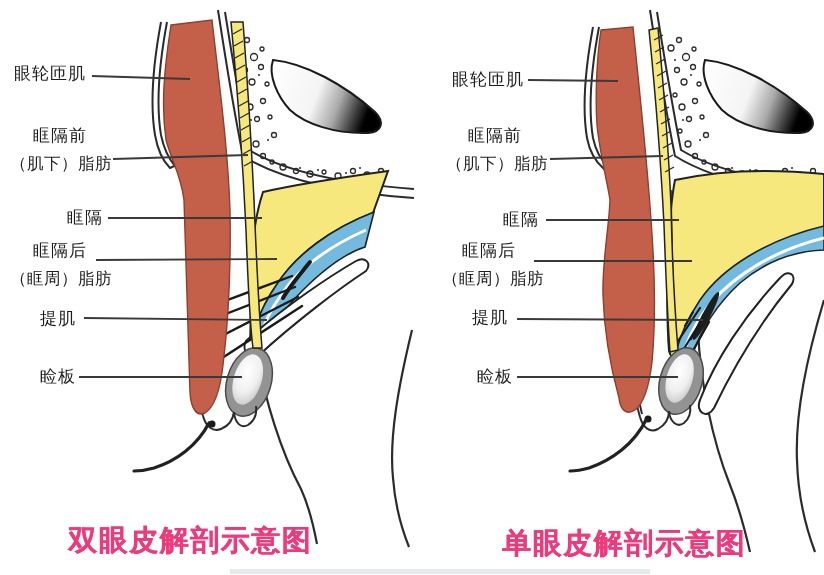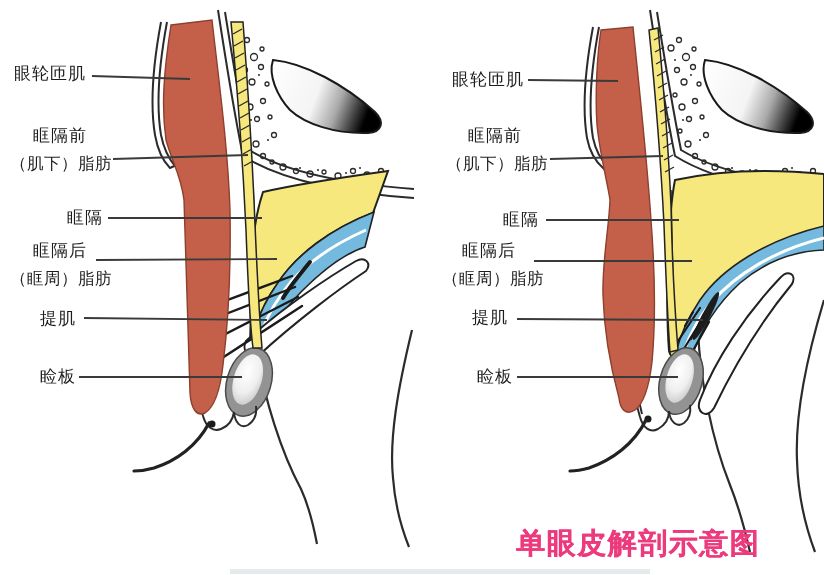--- a/index.html
+++ b/index.html
@@ -242,15 +242,16 @@
 
   <div class="lbl" style="left:452px;top:71px">眼轮匝肌</div>
   <div class="lbl" style="left:468px;top:127px">眶隔前</div>
   <div class="lbl small" style="left:446px;top:155px">（肌下）脂肪</div>
   <div class="lbl" style="left:503px;top:211px">眶隔</div>
   <div class="lbl" style="left:462px;top:242px">眶隔后</div>
   <div class="lbl small" style="left:442px;top:270px">（眶周）脂肪</div>
   <div class="lbl" style="left:472px;top:309px">提肌</div>
   <div class="lbl" style="left:477px;top:368px">睑板</div>
 
-  <div class="fig-title" style="left:516px;top:524px">单眼皮解剖示意图</div>
+  <div class="fig-title" style="left:68px;top:521px">双眼皮解剖示意图</div>
+  <div class="fig-title" style="left:502px;top:524px">单眼皮解剖示意图</div>
 
 </div>
 
 </body></html>

